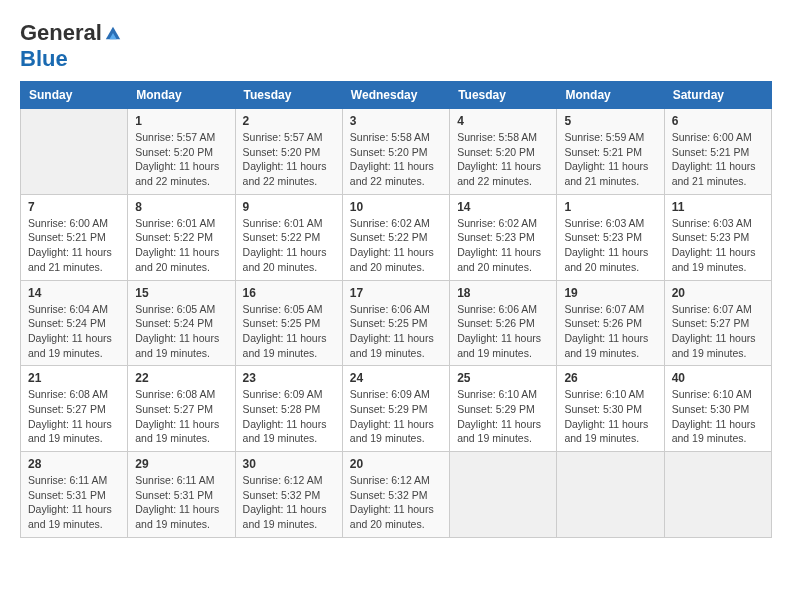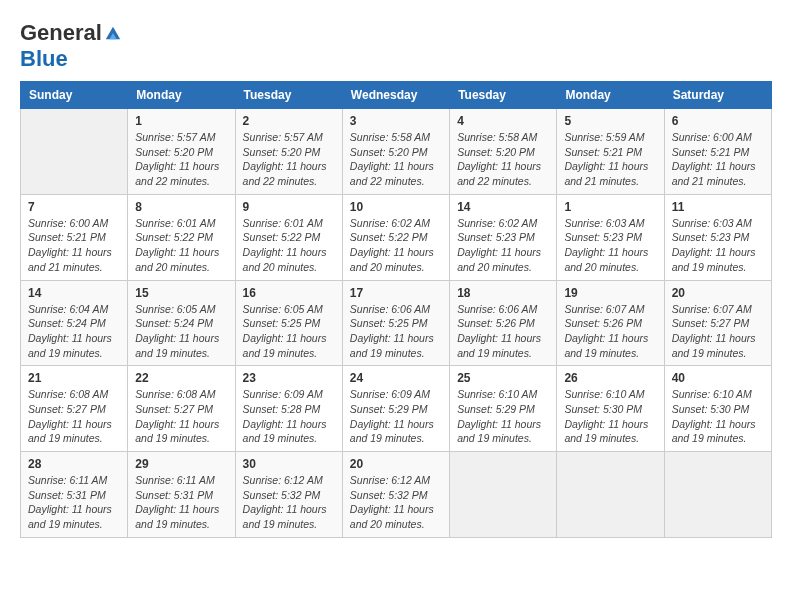--- a/index.html
+++ b/index.html
@@ -85,21 +85,20 @@
     .day-number {
       font-weight: bold;
       font-size: 12px;
       display: block;
       margin-bottom: 2px;
     }
     .day-info {
       font-size: 10.5px;
       line-height: 1.4;
       color: #444;
-      font-style: italic;
     }
     .empty-cell {
       background: #f0f0f0 !important;
     }
   </style>
 </head>
 <body>
 
 <div class="header">
   <div class="logo">

